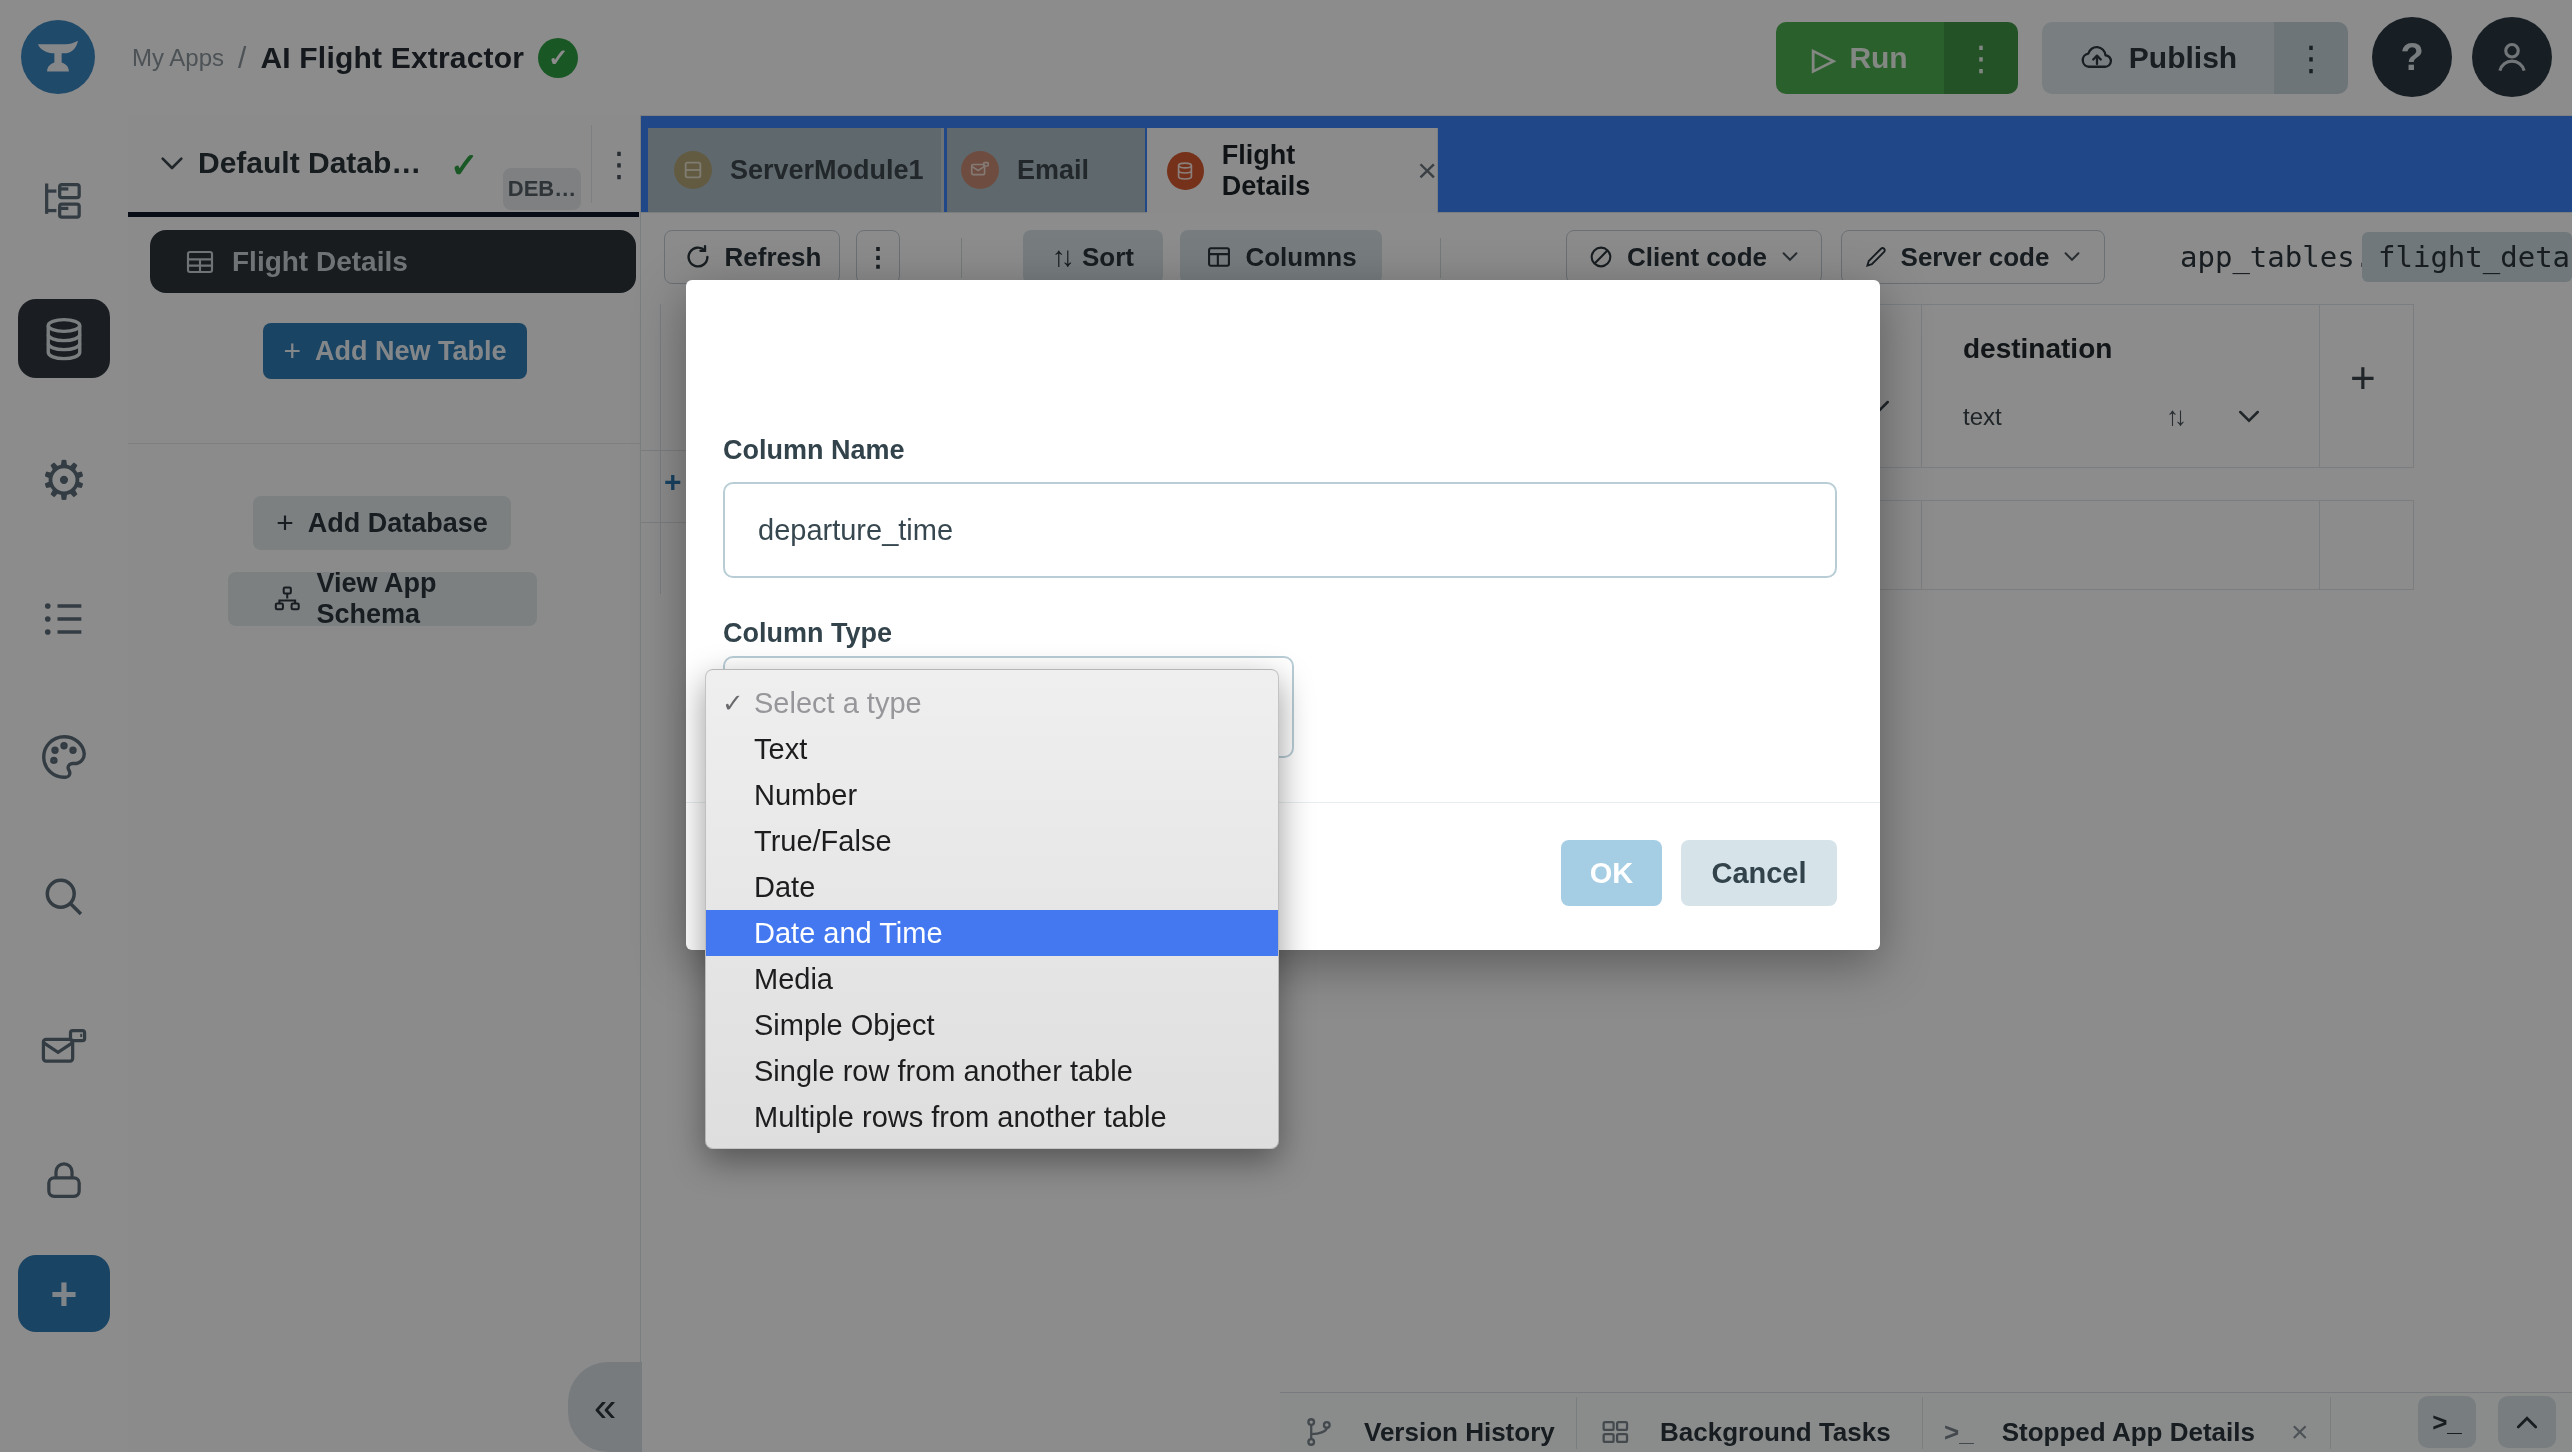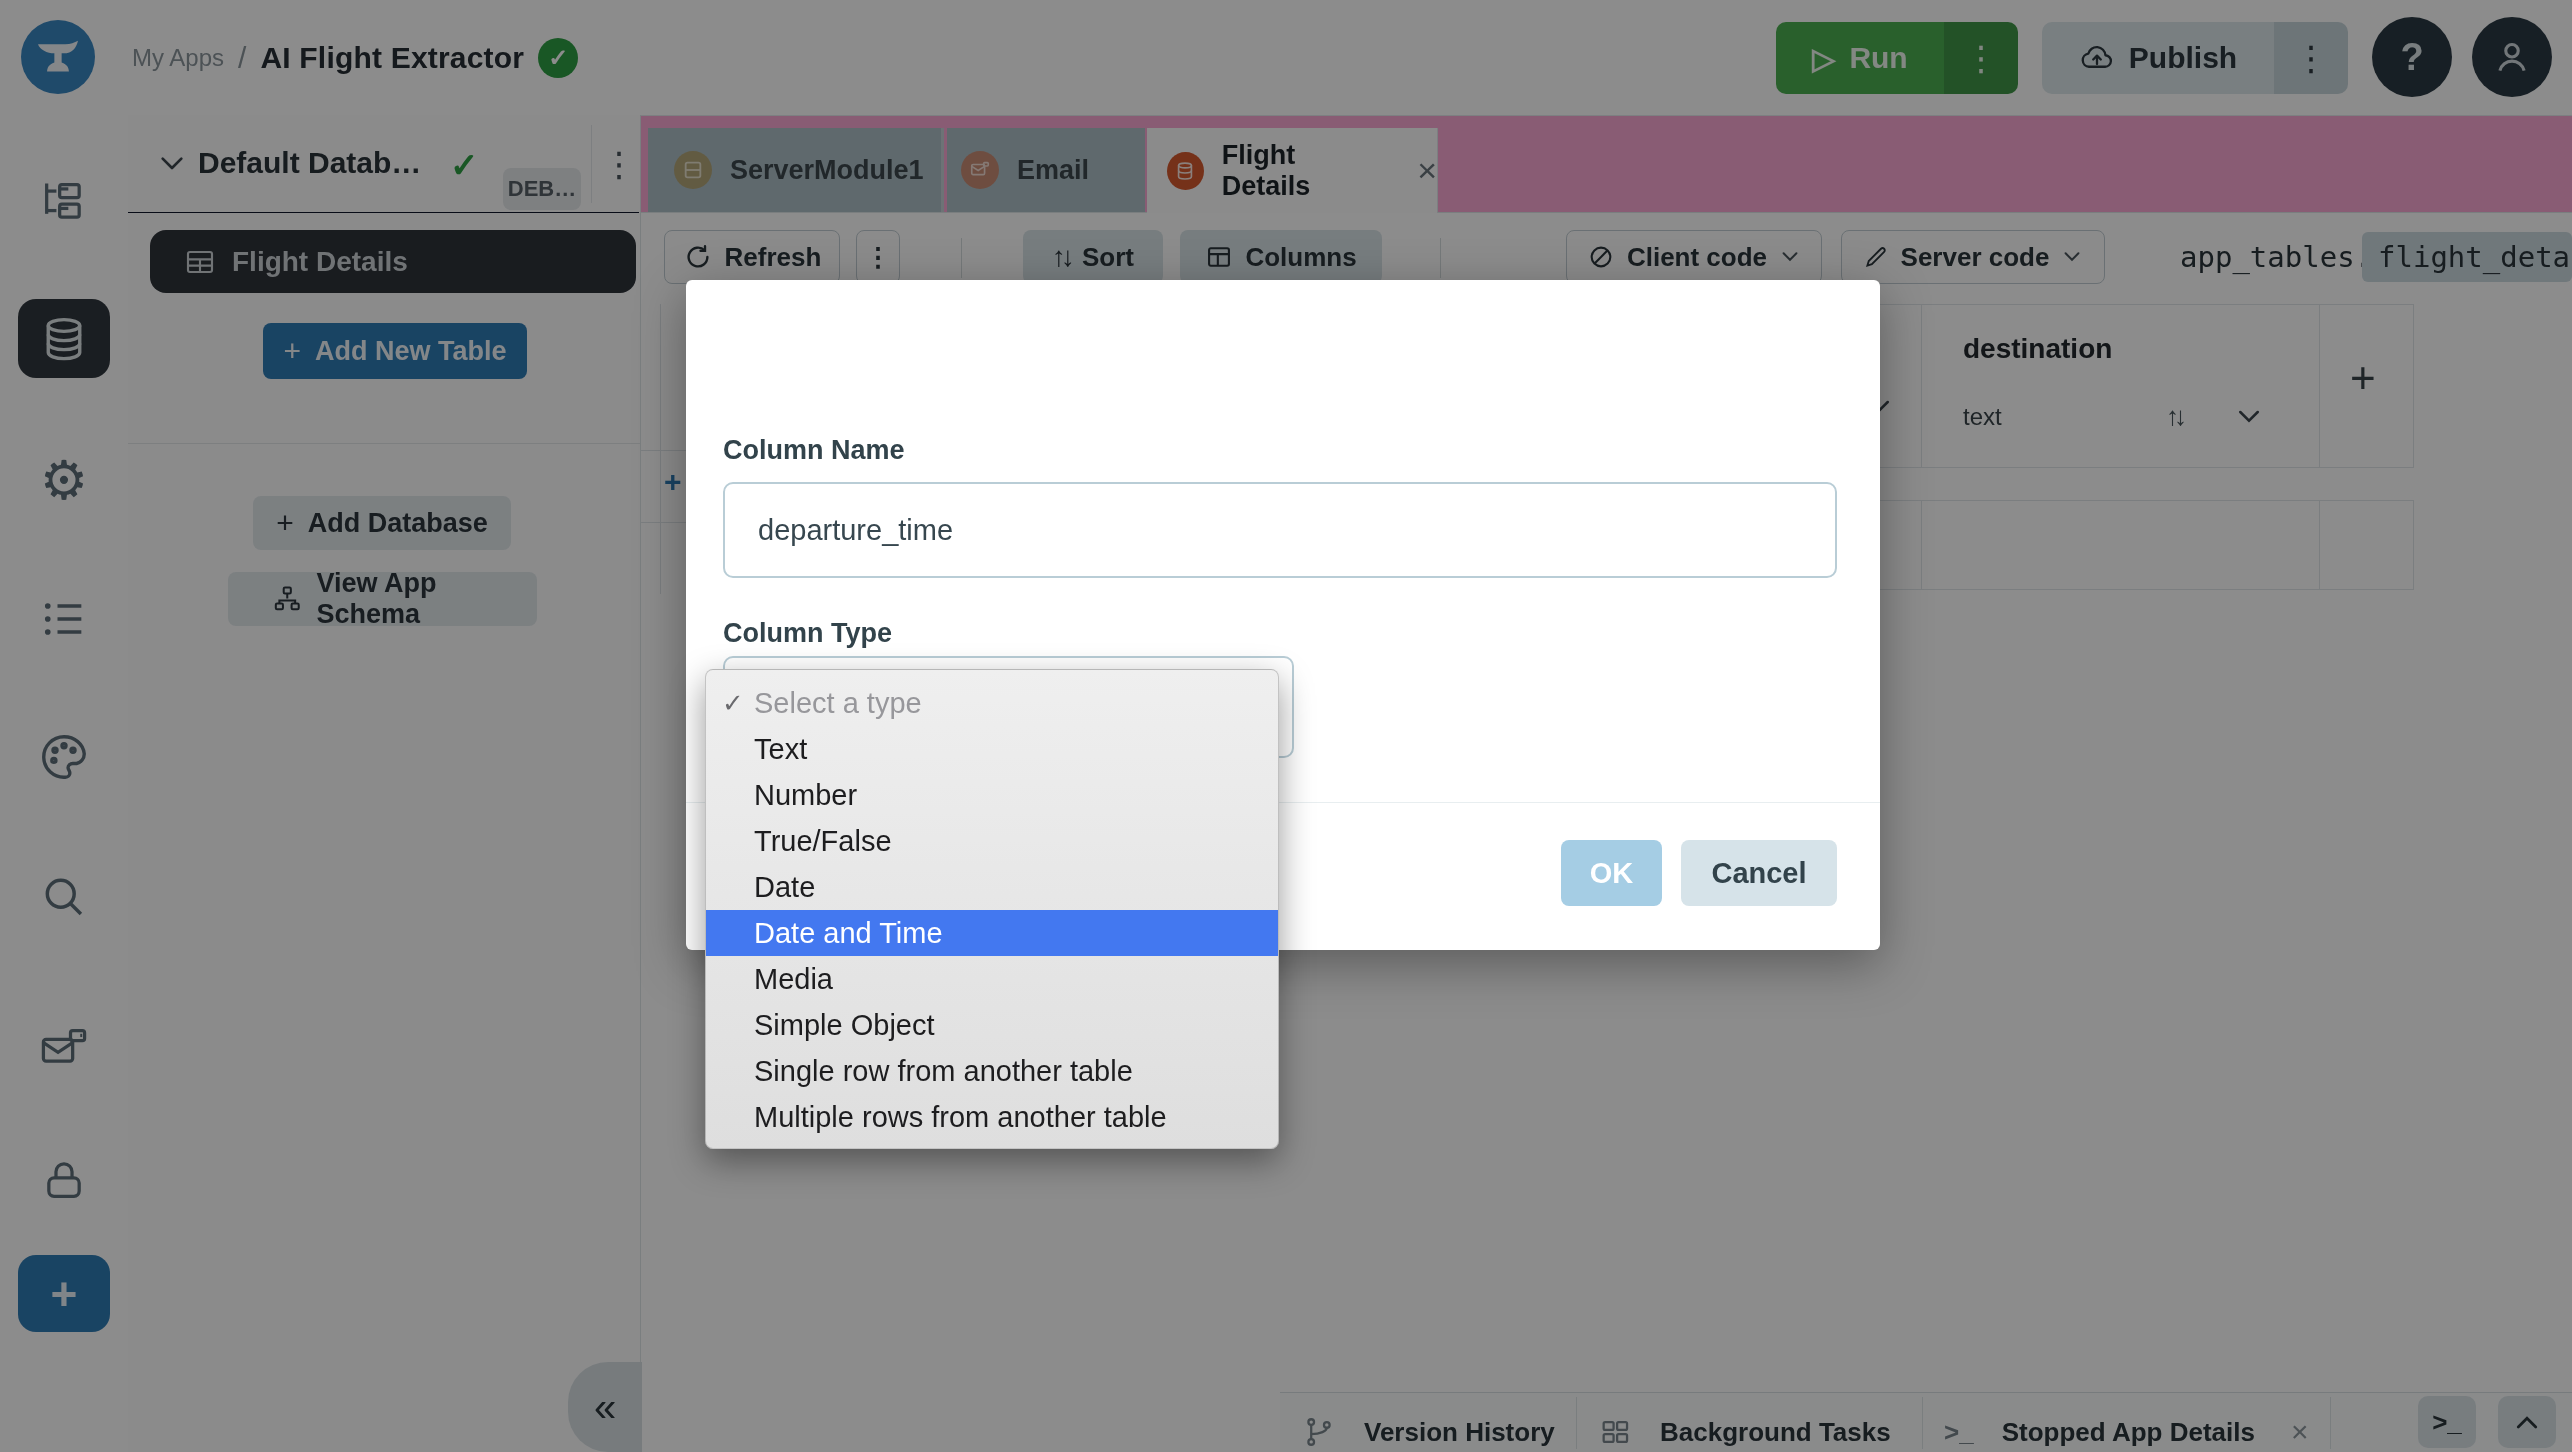--- a/index.html
+++ b/index.html
@@ -33,40 +33,40 @@
 
   
   #rail{left:0;top:115px;width:128px;height:1337px;background:#ffffff;border-right:1px solid #e3e8eb;z-index:2;}
   .rail-ic{left:0;width:128px;height:64px;display:flex;align-items:center;justify-content:center;color:#5d6e79;}
   .rail-tile{left:18px;width:92px;border-radius:18px;display:flex;align-items:center;justify-content:center;}
   #tile-db{top:184px;height:79px;background:#31383f;color:#dfe5e8;}
   #tile-add{top:1140px;height:77px;background:#2f7cb5;color:#eaf3f9;font-size:46px;font-weight:bold;}
 
   
   #panel{left:128px;top:115px;width:512px;height:1337px;background:#fdfdfe;border-right:1px solid #dfe5e8;z-index:2;}
-  .phead{left:0;top:0;width:511px;height:97px;border-bottom:1px solid #0f172a;}
+  .phead{left:0;top:0;width:511px;height:97px;border-bottom:5px solid #0f172a;}
   .phead-title{font-size:30px;font-weight:bold;color:#2b343a;}
   .pbadge{left:375px;top:53px;width:78px;height:42px;border-radius:8px;background:#e6e9eb;color:#565f66;
           font-size:22px;font-weight:bold;display:flex;align-items:center;justify-content:center;}
   .pvsep{left:463px;top:10px;width:1px;height:78px;background:#e3e8eb;}
   .pkebab{left:470px;top:0;width:42px;height:97px;display:flex;align-items:center;justify-content:center;
           font-size:34px;color:#47525a;letter-spacing:0;}
   .prow{left:22px;top:115px;width:486px;height:63px;border-radius:16px;background:#2e3339;color:#ccd2d6;
         display:flex;align-items:center;gap:16px;padding-left:34px;box-sizing:border-box;
         font-size:28px;font-weight:bold;}
   .pbtn{border-radius:8px;display:flex;align-items:center;justify-content:center;gap:14px;
         font-size:27px;font-weight:bold;box-sizing:border-box;}
   #btn-add-table{left:135px;top:208px;width:264px;height:56px;background:#2f7cb5;color:#f0f6fa;}
   #btn-add-db{left:125px;top:381px;width:258px;height:54px;background:#e2e9ec;color:#2c363d;}
   #btn-schema{left:100px;top:457px;width:309px;height:54px;background:#e2e9ec;color:#2c363d;padding-left:44px;}
   .pdivider{left:0;top:328px;width:512px;height:1px;background:#e3e8ea;}
 
   
   #main{left:640px;top:115px;width:1932px;height:1337px;background:#ffffff;z-index:1;}
-  #tabbar{left:0;top:0;width:1932px;height:97px;border-bottom:1px solid #dfe5e8;background:#f9a8d4;}
+  #tabbar{left:0;top:0;width:1932px;height:97px;border-bottom:1px solid #dfe5e8;background:#3b82f6;}
   .tab{top:13px;height:84px;display:flex;align-items:center;gap:18px;box-sizing:border-box;
        font-size:27px;font-weight:bold;}
   .tab.inactive{background:#aebfc6;color:#3d484e;}
   #tab-sm{left:8px;width:296px;padding-left:26px;border-right:3px solid #c6d2d7;}
   #tab-email{left:307px;width:198px;padding-left:14px;}
   #tab-fd{left:507px;width:291px;padding-left:20px;background:#fdfdfe;color:#1d2328;border-right:1px solid #e2e8eb;height:85px;}
   .tabdot{width:38px;height:38px;border-radius:50%;display:flex;align-items:center;justify-content:center;}
   .dot-server{background:#b3a678;color:#e8e2ce;}
   .dot-email{background:#c98d76;color:#f2ddd4;}
   .dot-db{background:#d6592f;color:#fbe9e2;}

